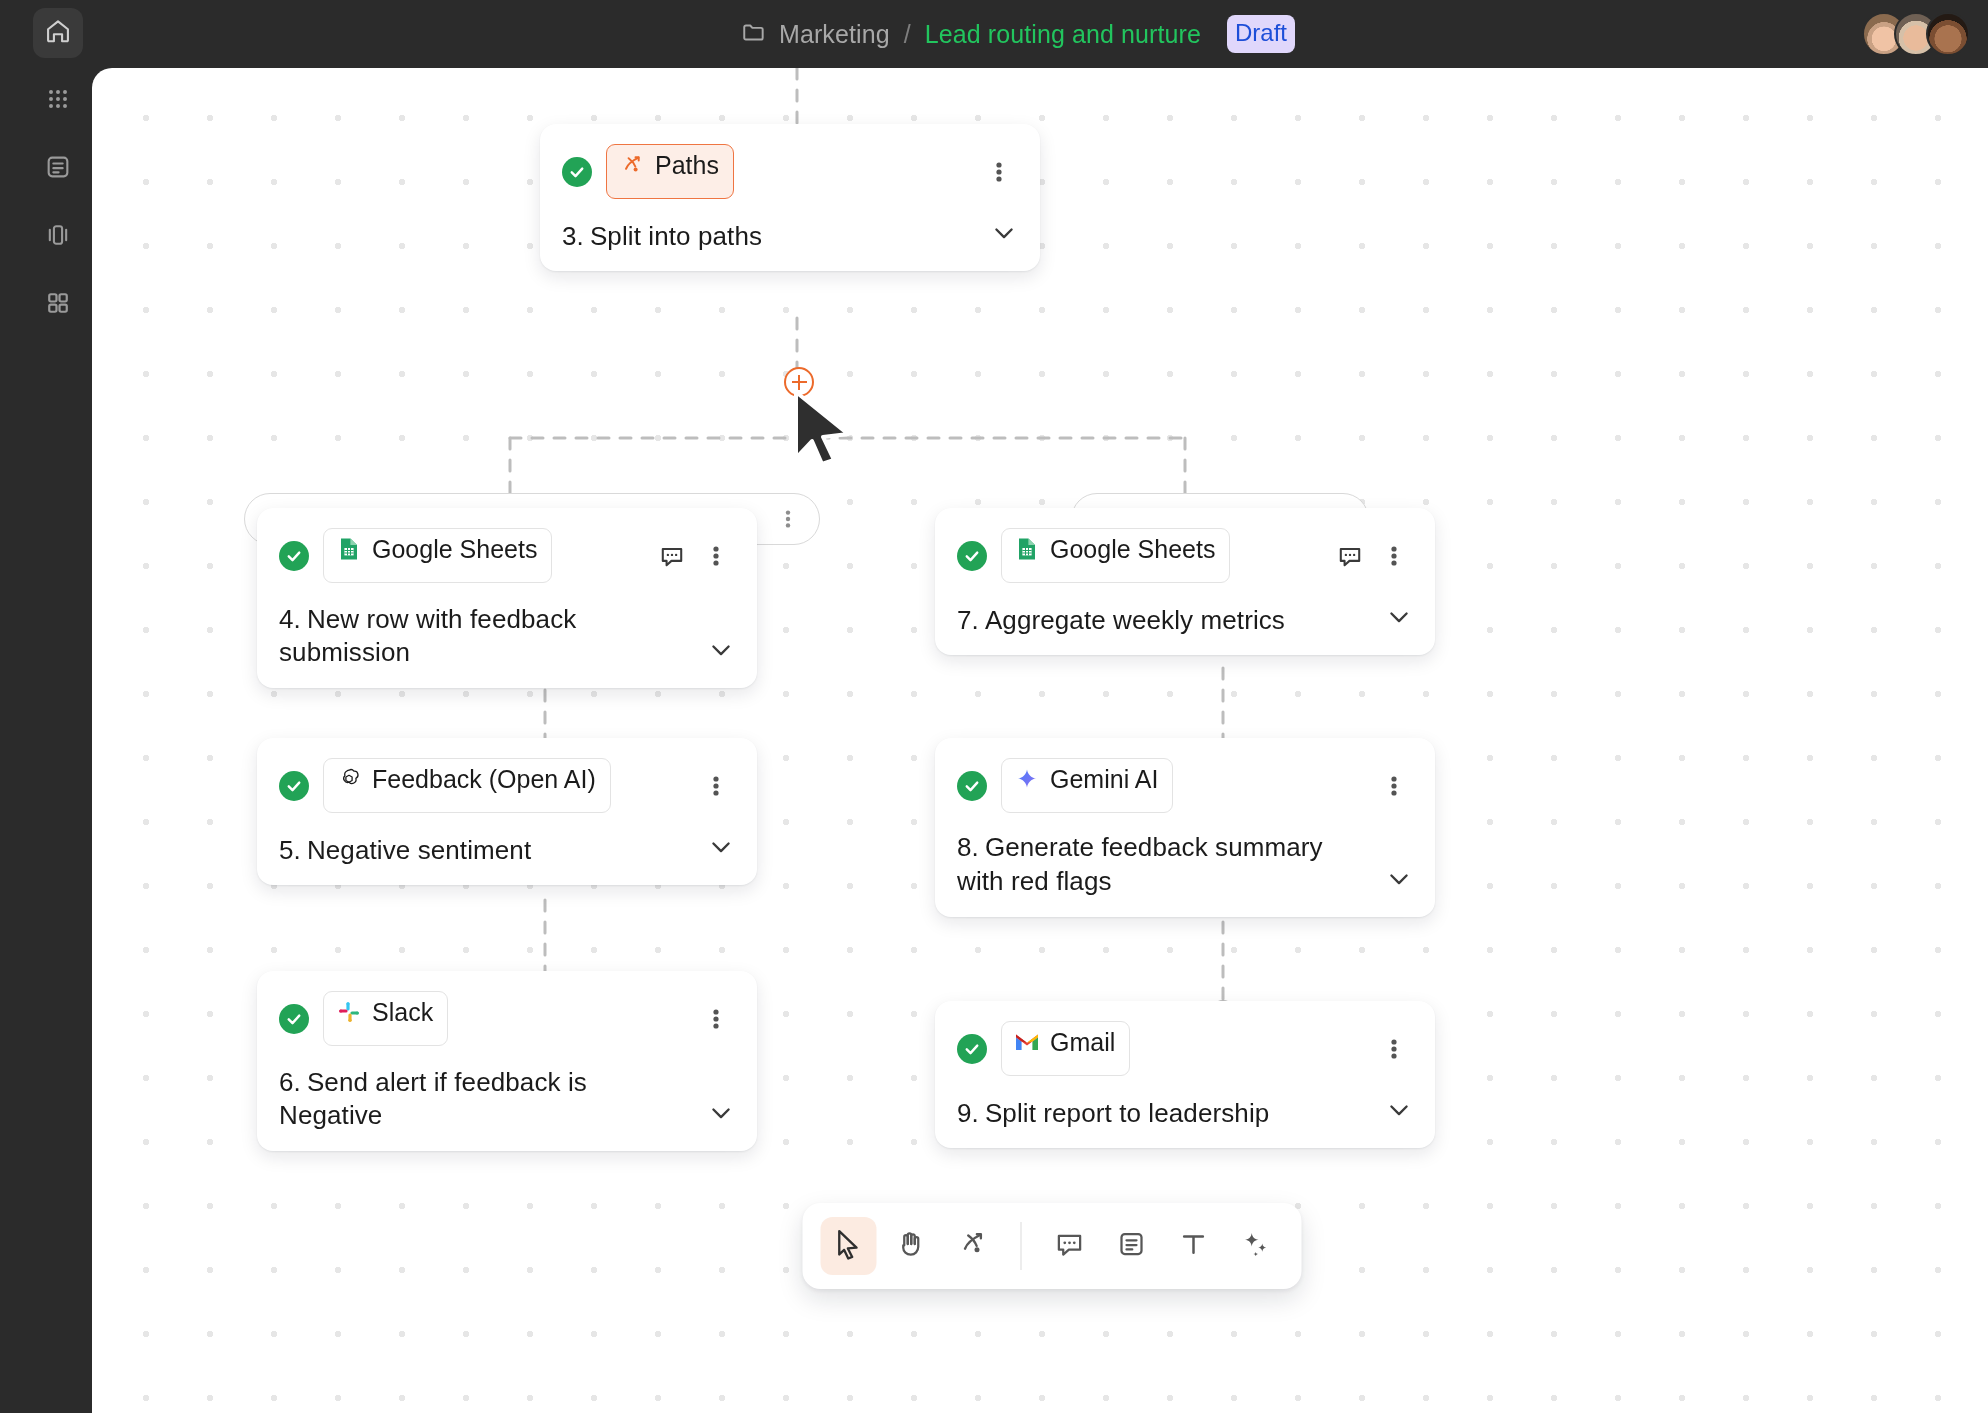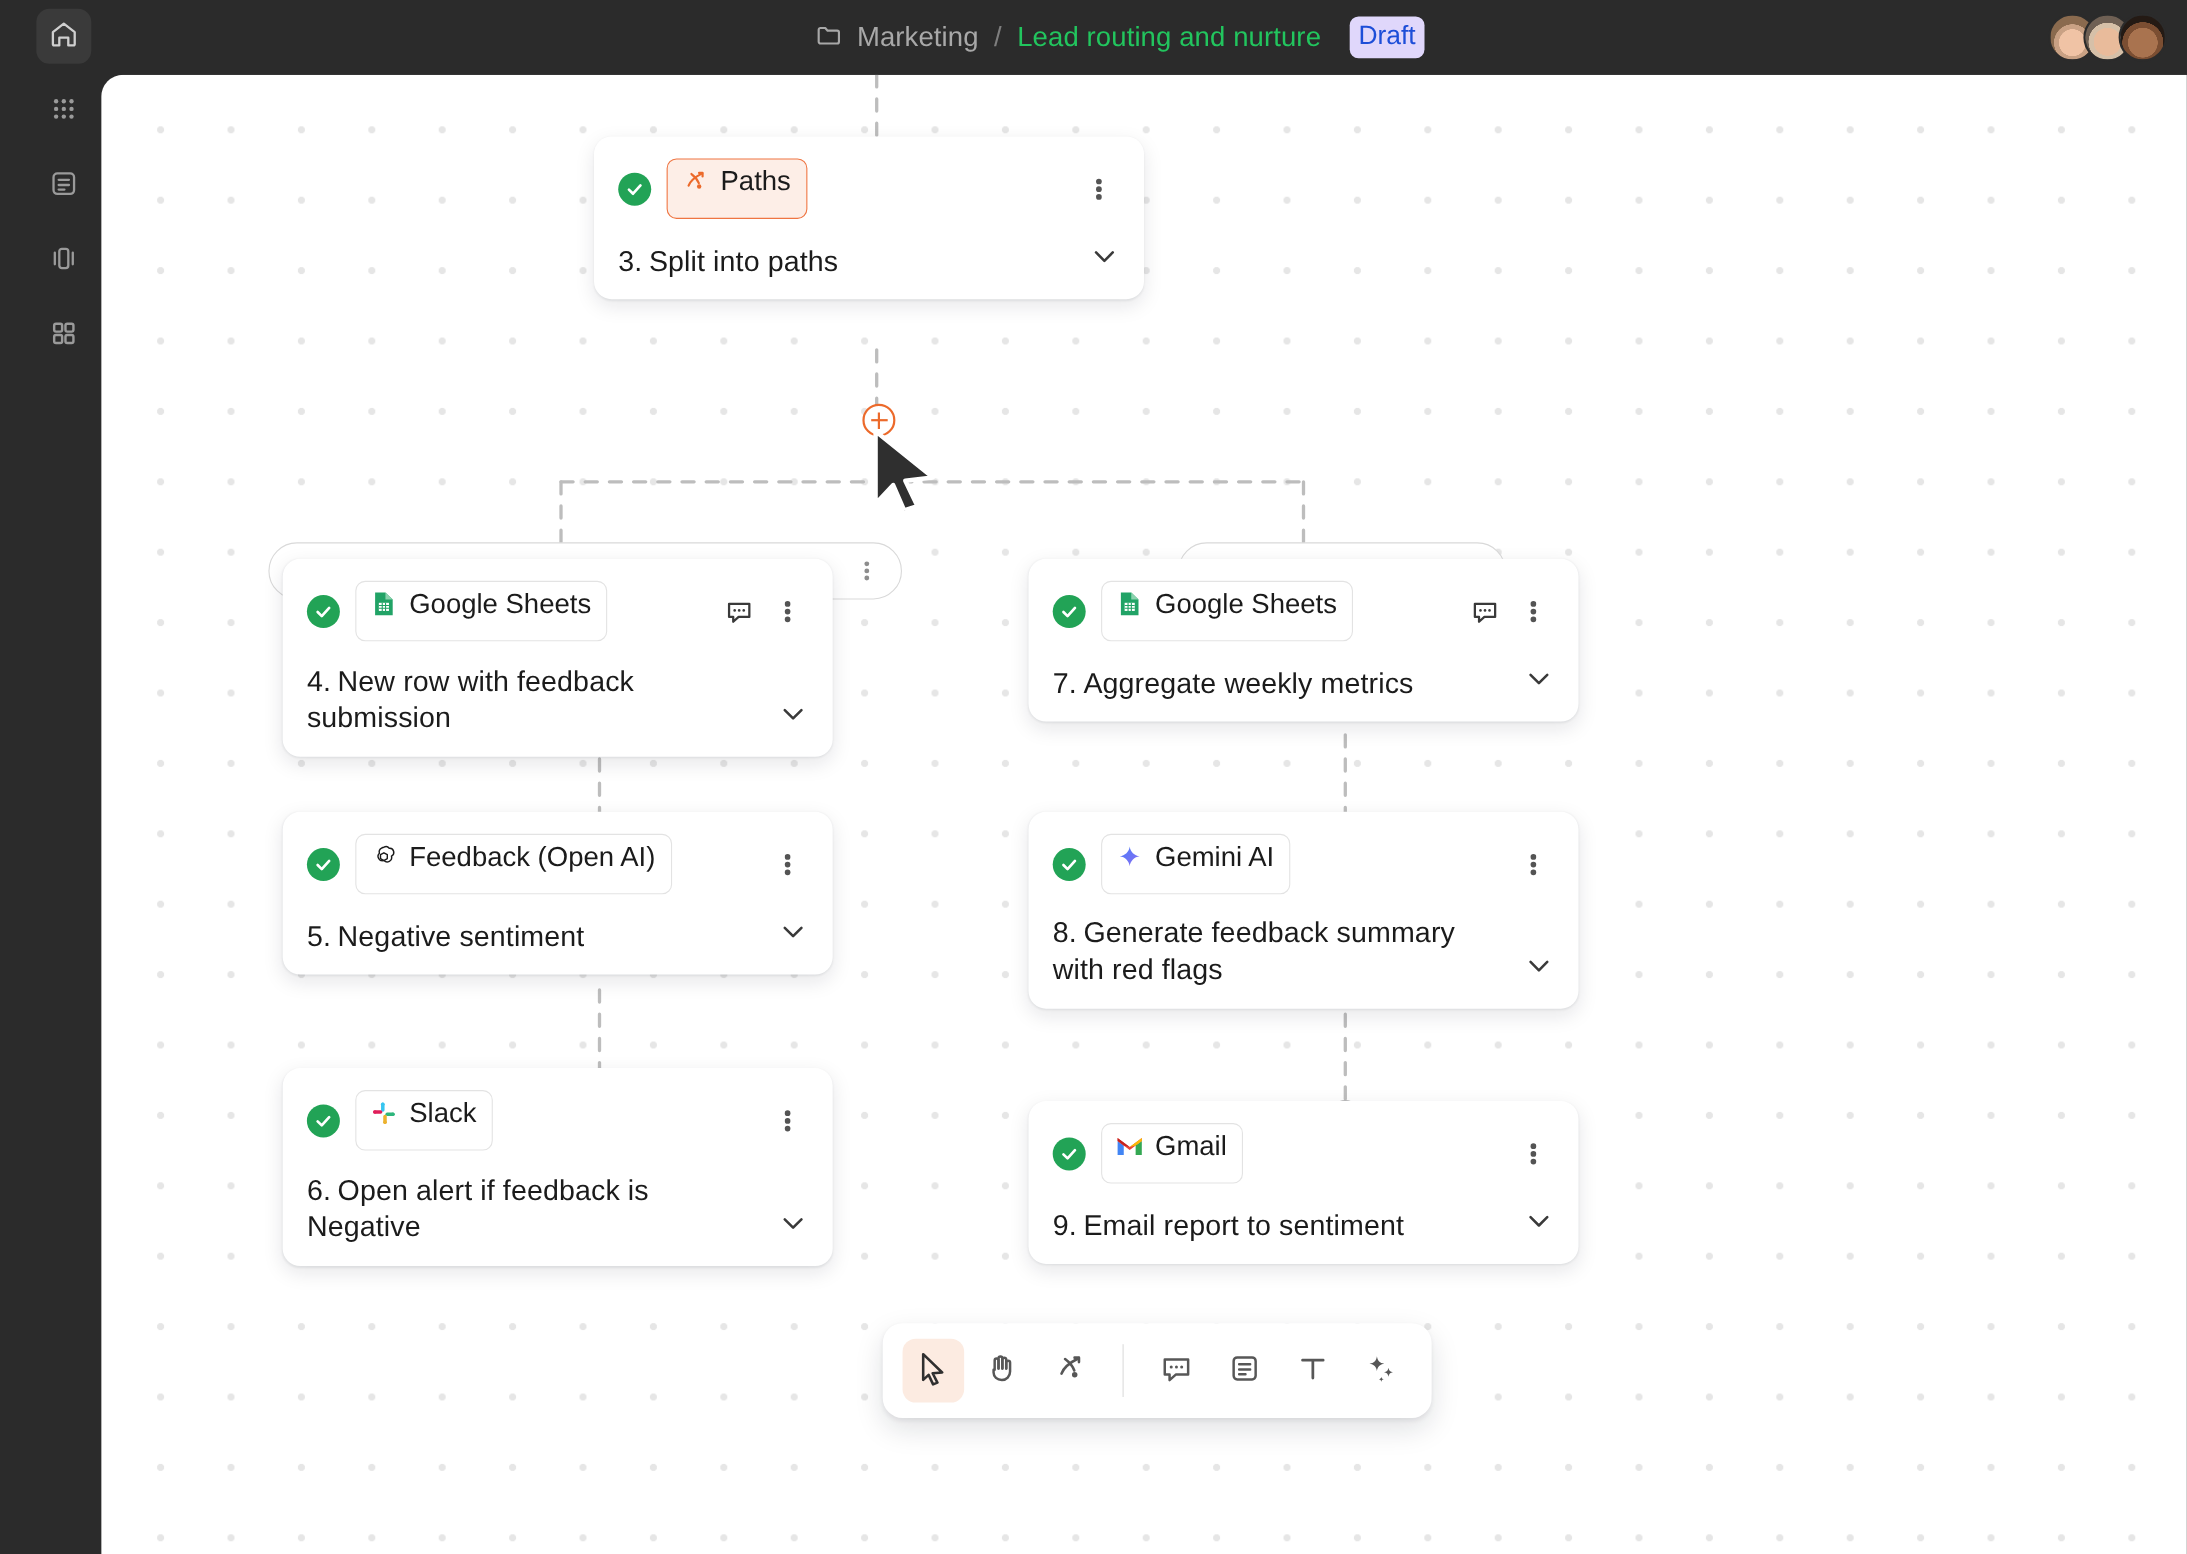--- a/index.html
+++ b/index.html
@@ -476,21 +476,21 @@
             <svg width="6" height="24" viewBox="0 0 6 24" fill="#545454">
                 <circle cx="3" cy="5" r="2.6"></circle>
                 <circle cx="3" cy="12" r="2.6"></circle>
                 <circle cx="3" cy="19" r="2.6"></circle>
               </svg>
           </span>
         </span>
       </div>
       <div class="card-title-row">
         <div class="card-title">
-          <span class="num">6.</span><span>Open alert if feedback is Negative</span>
+          <span class="num">6.</span><span>Send alert if feedback is Negative</span>
         </div>
         <span class="chev">
           <svg width="28" height="28" viewBox="0 0 24 24" fill="none" stroke="#3a3a3a" stroke-width="2" stroke-linecap="round" stroke-linejoin="round">
               <path d="M5.5 9 12 15.5 18.5 9"></path>
             </svg>
         </span>
       </div>
     </div>
 
     <div class="card" id="card-7">
@@ -612,21 +612,21 @@
             <svg width="6" height="24" viewBox="0 0 6 24" fill="#545454">
                 <circle cx="3" cy="5" r="2.6"></circle>
                 <circle cx="3" cy="12" r="2.6"></circle>
                 <circle cx="3" cy="19" r="2.6"></circle>
               </svg>
           </span>
         </span>
       </div>
       <div class="card-title-row">
         <div class="card-title">
-          <span class="num">9.</span><span>Email report to sentiment</span>
+          <span class="num">9.</span><span>Split report to leadership</span>
         </div>
         <span class="chev">
           <svg width="28" height="28" viewBox="0 0 24 24" fill="none" stroke="#3a3a3a" stroke-width="2" stroke-linecap="round" stroke-linejoin="round">
               <path d="M5.5 9 12 15.5 18.5 9"></path>
             </svg>
         </span>
       </div>
     </div>
 
     <span class="cursor">

